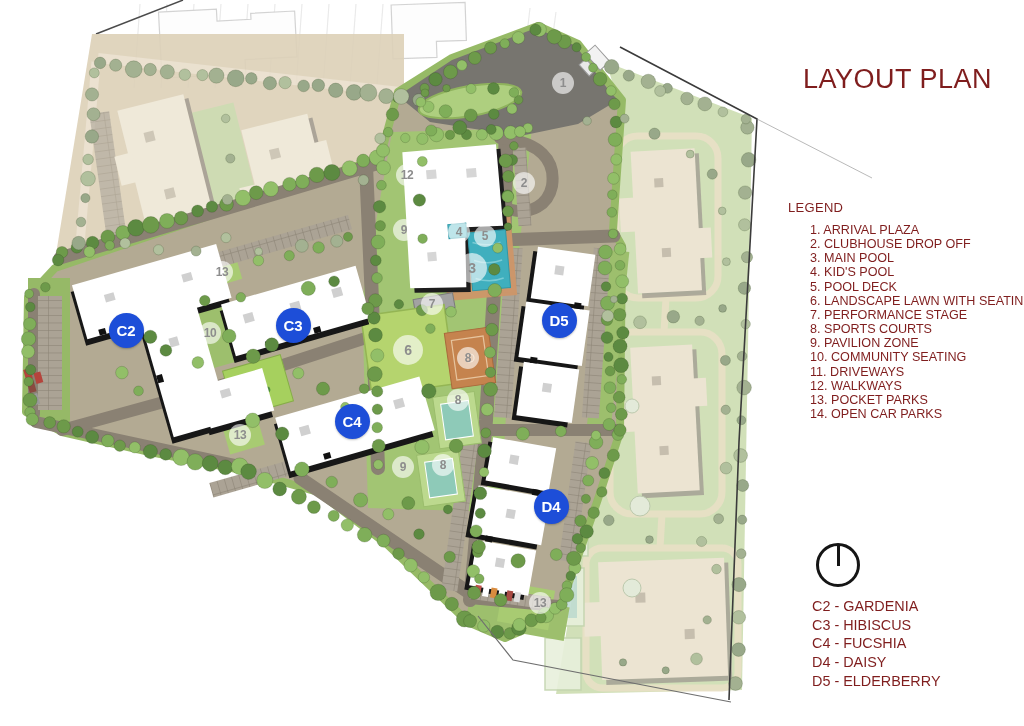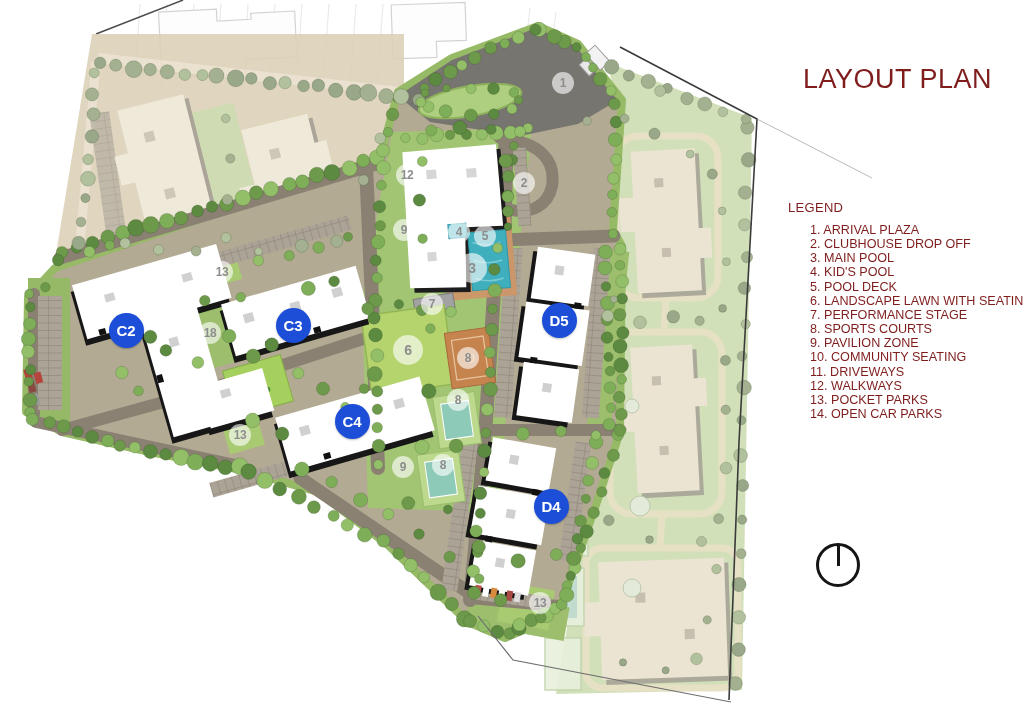--- a/index.html
+++ b/index.html
@@ -727,21 +727,21 @@
     <div class="nm" style="left:459px;top:232px">4</div>
     <div class="nm" style="left:485px;top:236px">5</div>
     <div class="nm big" style="left:472px;top:268px">3</div>
     <div class="nm" style="left:432px;top:304px">7</div>
     <div class="nm big" style="left:408px;top:350px">6</div>
     <div class="nm" style="left:468px;top:358px">8</div>
     <div class="nm" style="left:458px;top:400px">8</div>
     <div class="nm" style="left:443px;top:465px">8</div>
     <div class="nm" style="left:403px;top:467px">9</div>
     <div class="nm" style="left:222px;top:272px">13</div>
-    <div class="nm" style="left:210px;top:333px">18</div>
+    <div class="nm" style="left:210px;top:333px">10</div>
     <div class="nm" style="left:240px;top:435px">13</div>
     <div class="nm" style="left:540px;top:603px">13</div>
 
     <div class="bm" style="left:126px;top:330px">C2</div>
     <div class="bm" style="left:293px;top:325px">C3</div>
     <div class="bm" style="left:352px;top:421px">C4</div>
     <div class="bm" style="left:551px;top:506px">D4</div>
     <div class="bm" style="left:559px;top:320px">D5</div>
   </div>
 
@@ -759,13 +759,20 @@
     <li>9. PAVILION ZONE</li>
     <li>10. COMMUNITY SEATING</li>
     <li>11. DRIVEWAYS</li>
     <li>12. WALKWAYS</li>
     <li>13. POCKET PARKS</li>
     <li>14. OPEN CAR PARKS</li>
   </ul>
   <div class="rp compass">
       <i></i>
     </div>
+  <ul class="rp towers">
+    <li>C2 - GARDENIA</li>
+    <li>C3 - HIBISCUS</li>
+    <li>C4 - FUCSHIA</li>
+    <li>D4 - DAISY</li>
+    <li>D5 - ELDERBERRY</li>
+  </ul>
 </div>
 
 </body></html>

